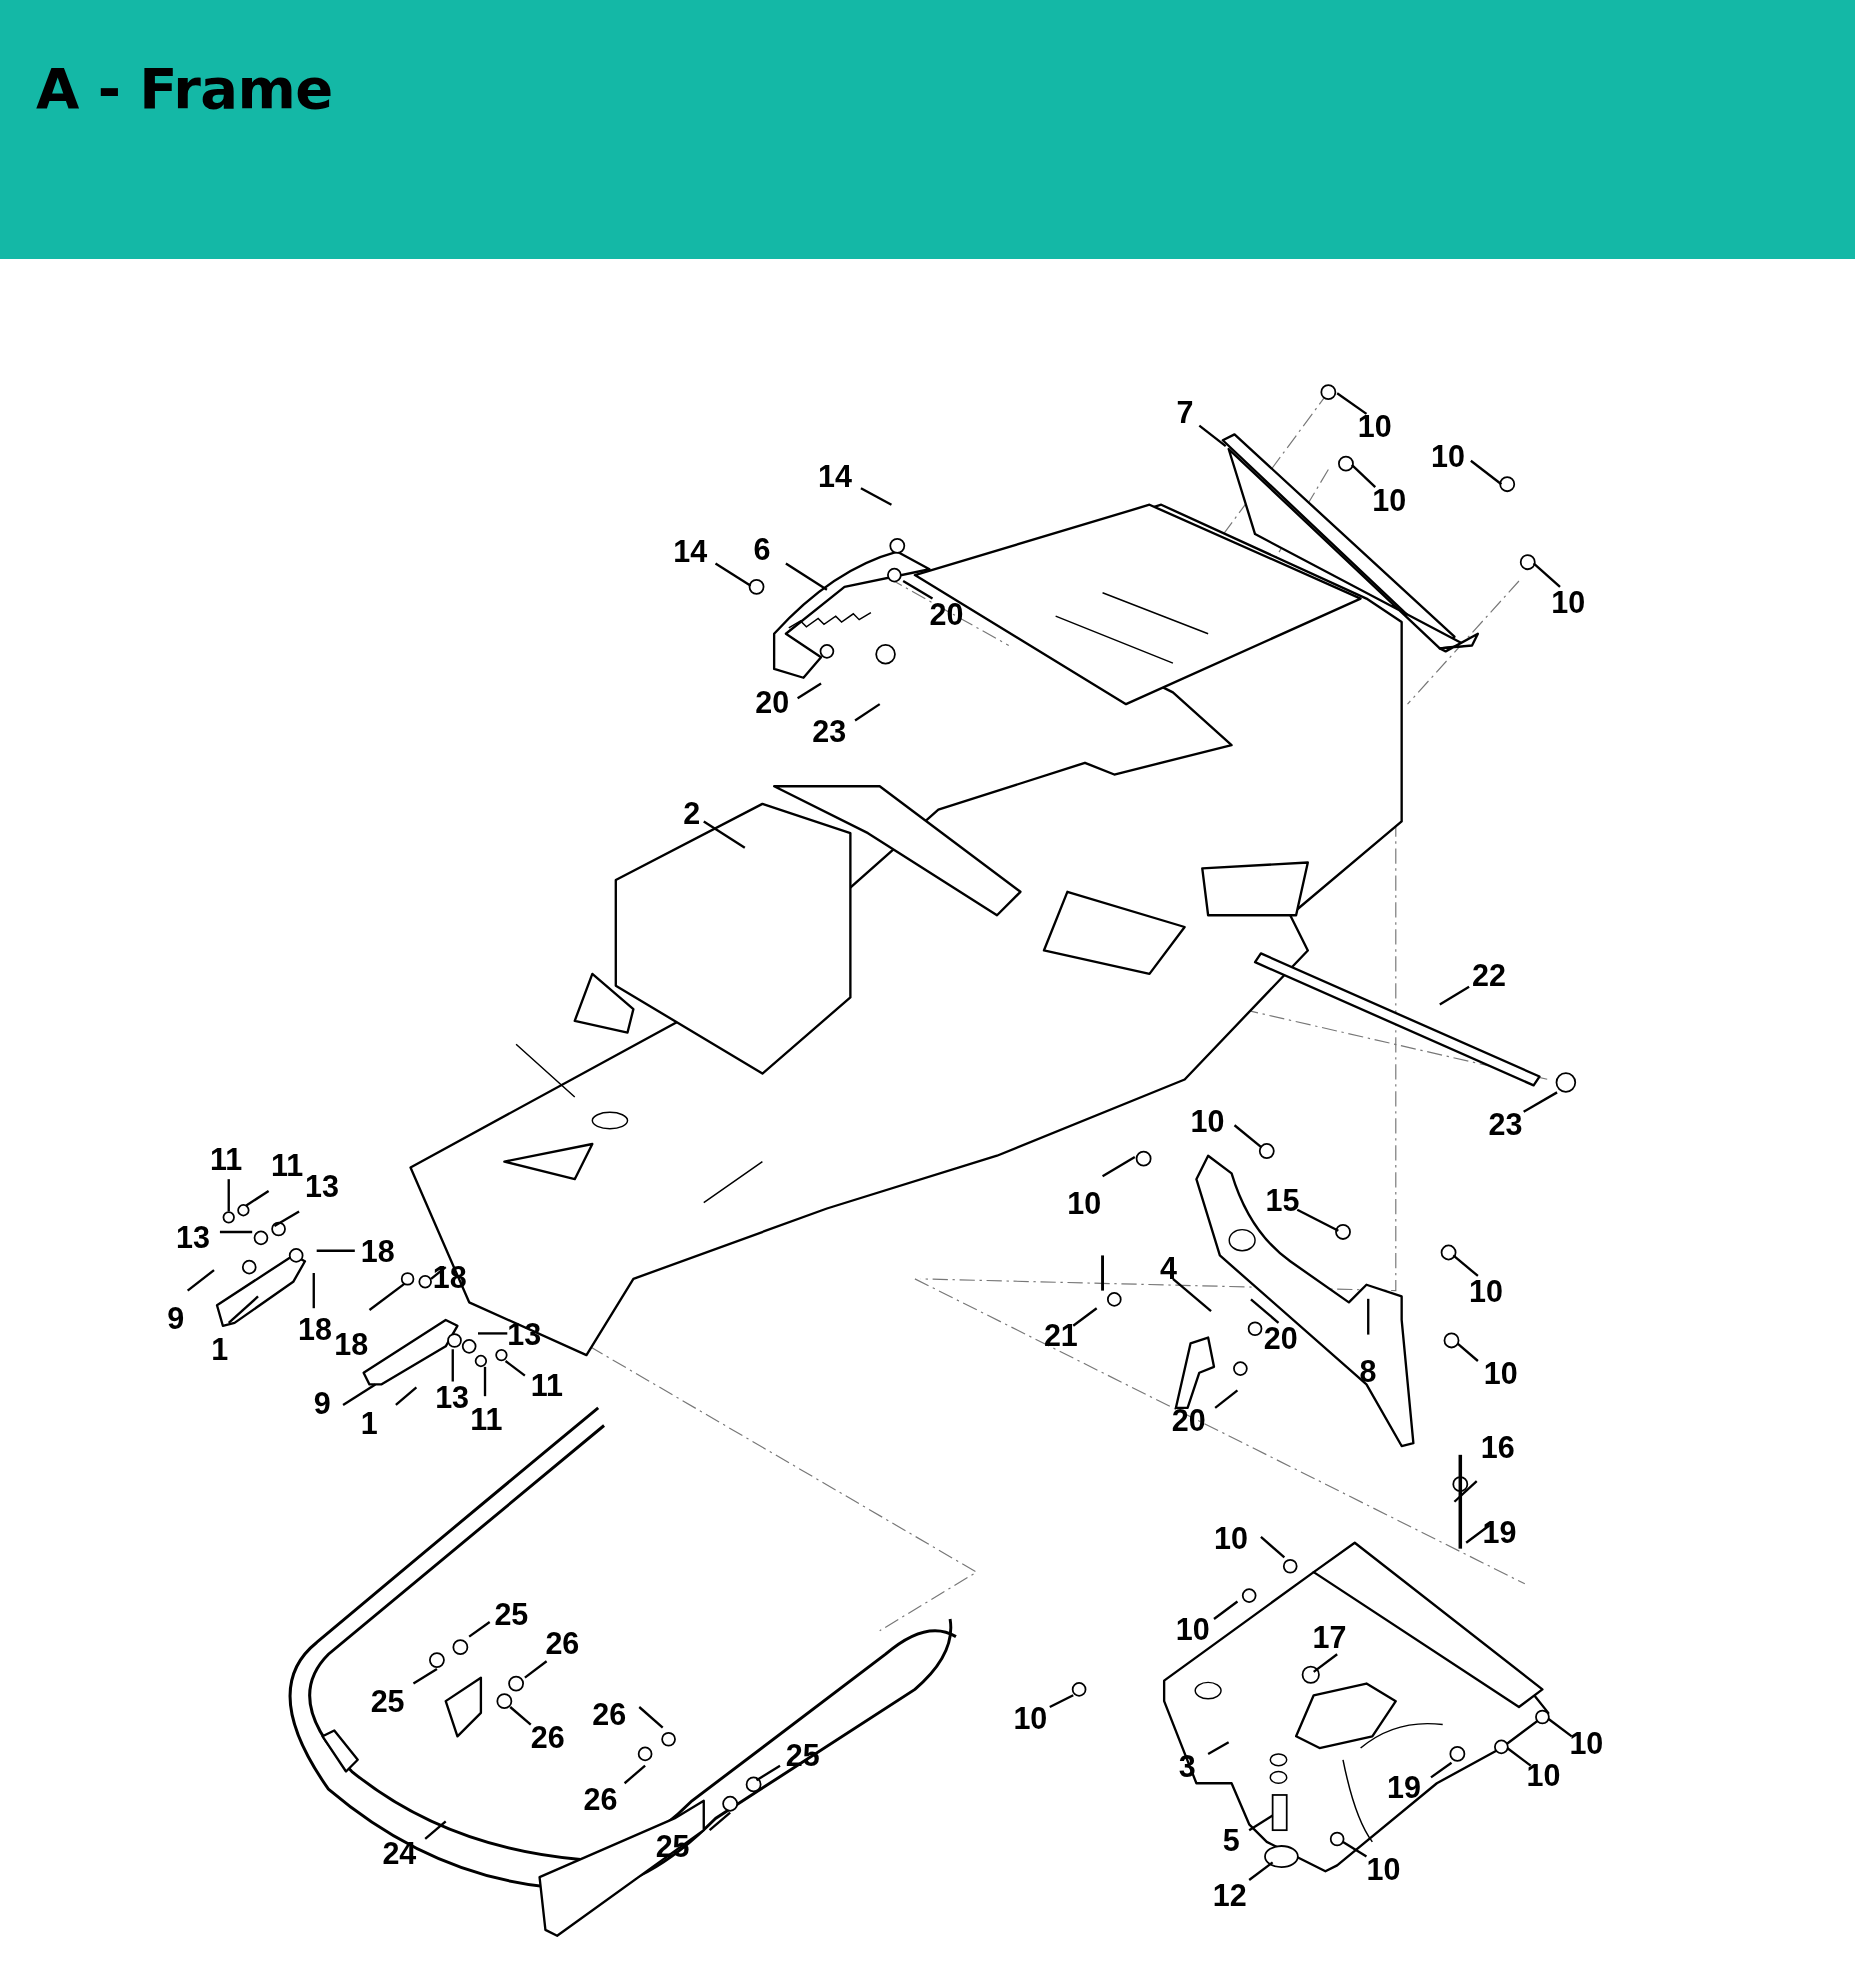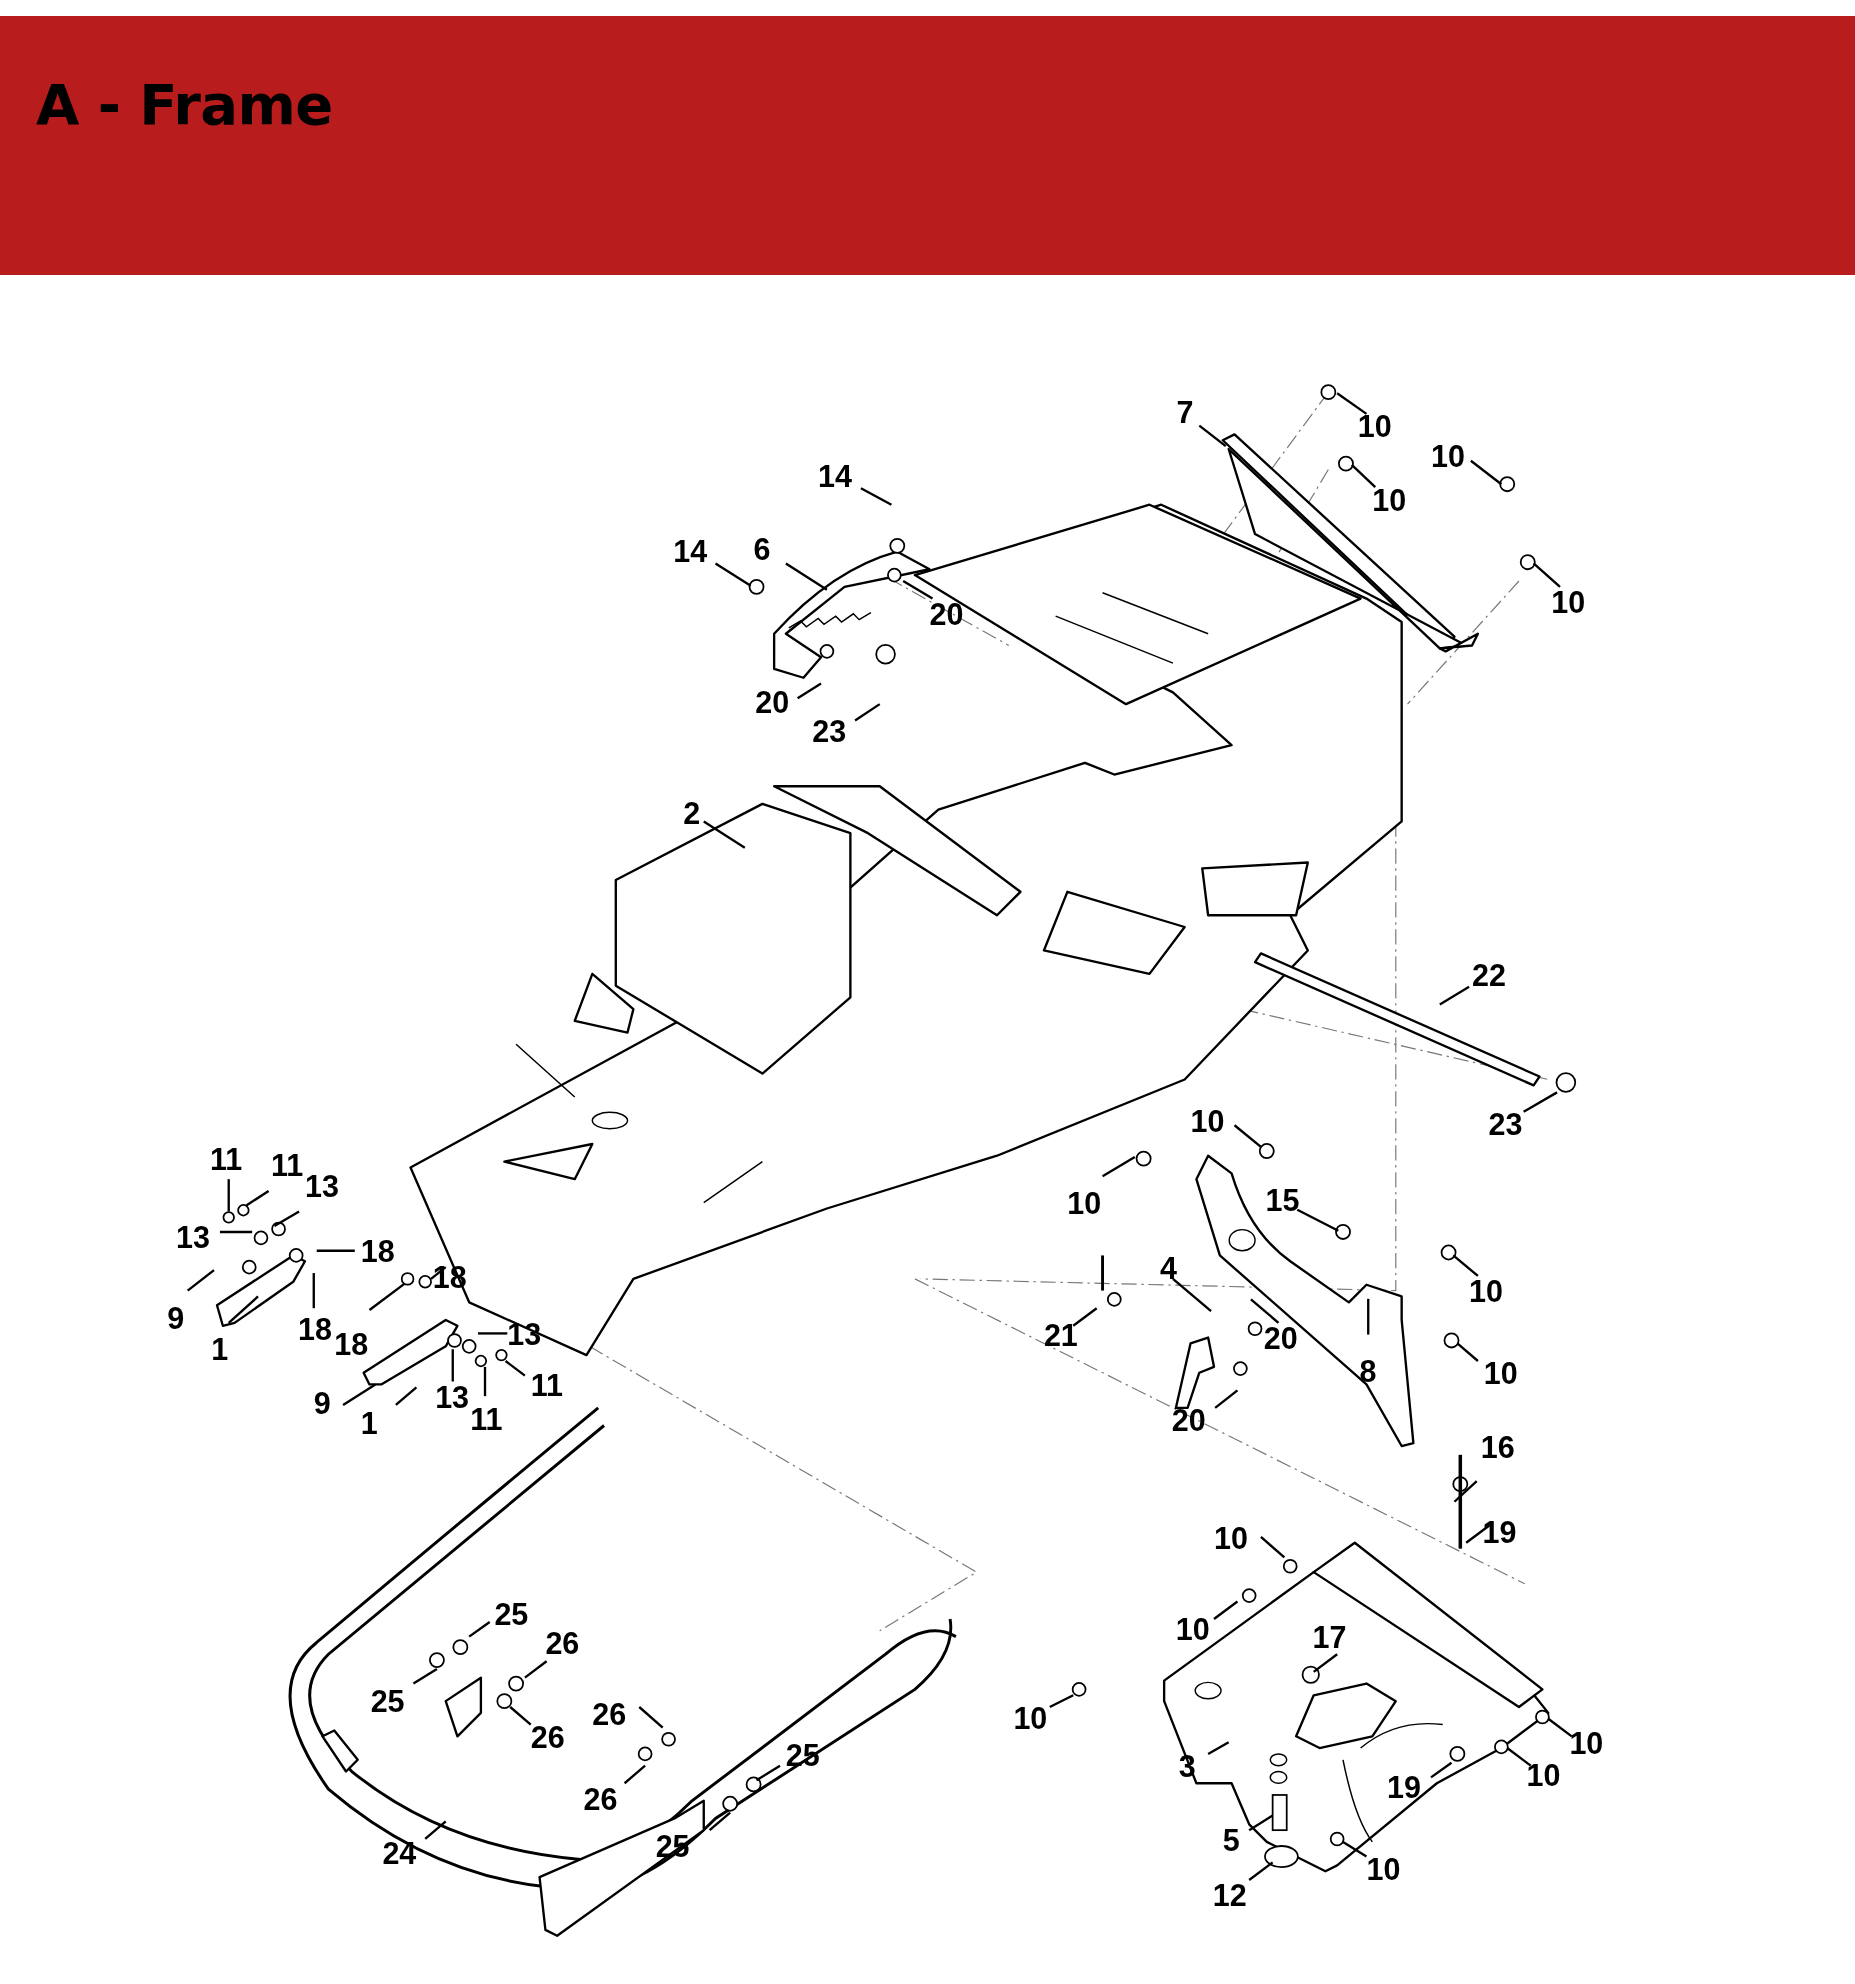--- a/index.html
+++ b/index.html
@@ -1,18 +1,18 @@
 <!DOCTYPE html>
 <html style="font-size:9.4px"><head>
 <meta charset="utf-8">
 <style>
   html, body { margin: 0; padding: 0; background: #ffffff; }
   body { width: 1855px; height: 1985px; position: relative; overflow: hidden;
          font-family: "Liberation Sans", sans-serif; }
-  .header { position: absolute; left: 0; top: 16px; width: 1855px; height: 259px; background: #b91c1c; }
+  .header { position: absolute; left: 0; top: 0; width: 1855px; height: 259px; background: #14b8a6; }
   .title { position: absolute; left: 36px; top: 56px; font-family: "DejaVu Sans", sans-serif;
            font-weight: bold; font-size: 56px; color: #000; letter-spacing: -0.6px; }
   svg.diagram { position: absolute; left: 0; top: 259px; }
   .part { fill: #ffffff; stroke: #000; stroke-width: 4; stroke-linejoin: round; }
   .thin { fill: none; stroke: #000; stroke-width: 2.5; }
   .dash { fill: none; stroke: #777; stroke-width: 2; stroke-dasharray: 26 8 4 8; }
   .leader { stroke: #000; stroke-width: 4; }
   .hole { fill: #fff; stroke: #000; stroke-width: 2.5; }
   .fast { fill: #fff; stroke: #000; stroke-width: 3; }
   .lbl { font-family: "Liberation Sans", sans-serif; font-weight: bold; font-size: 52px; fill: #000; }

